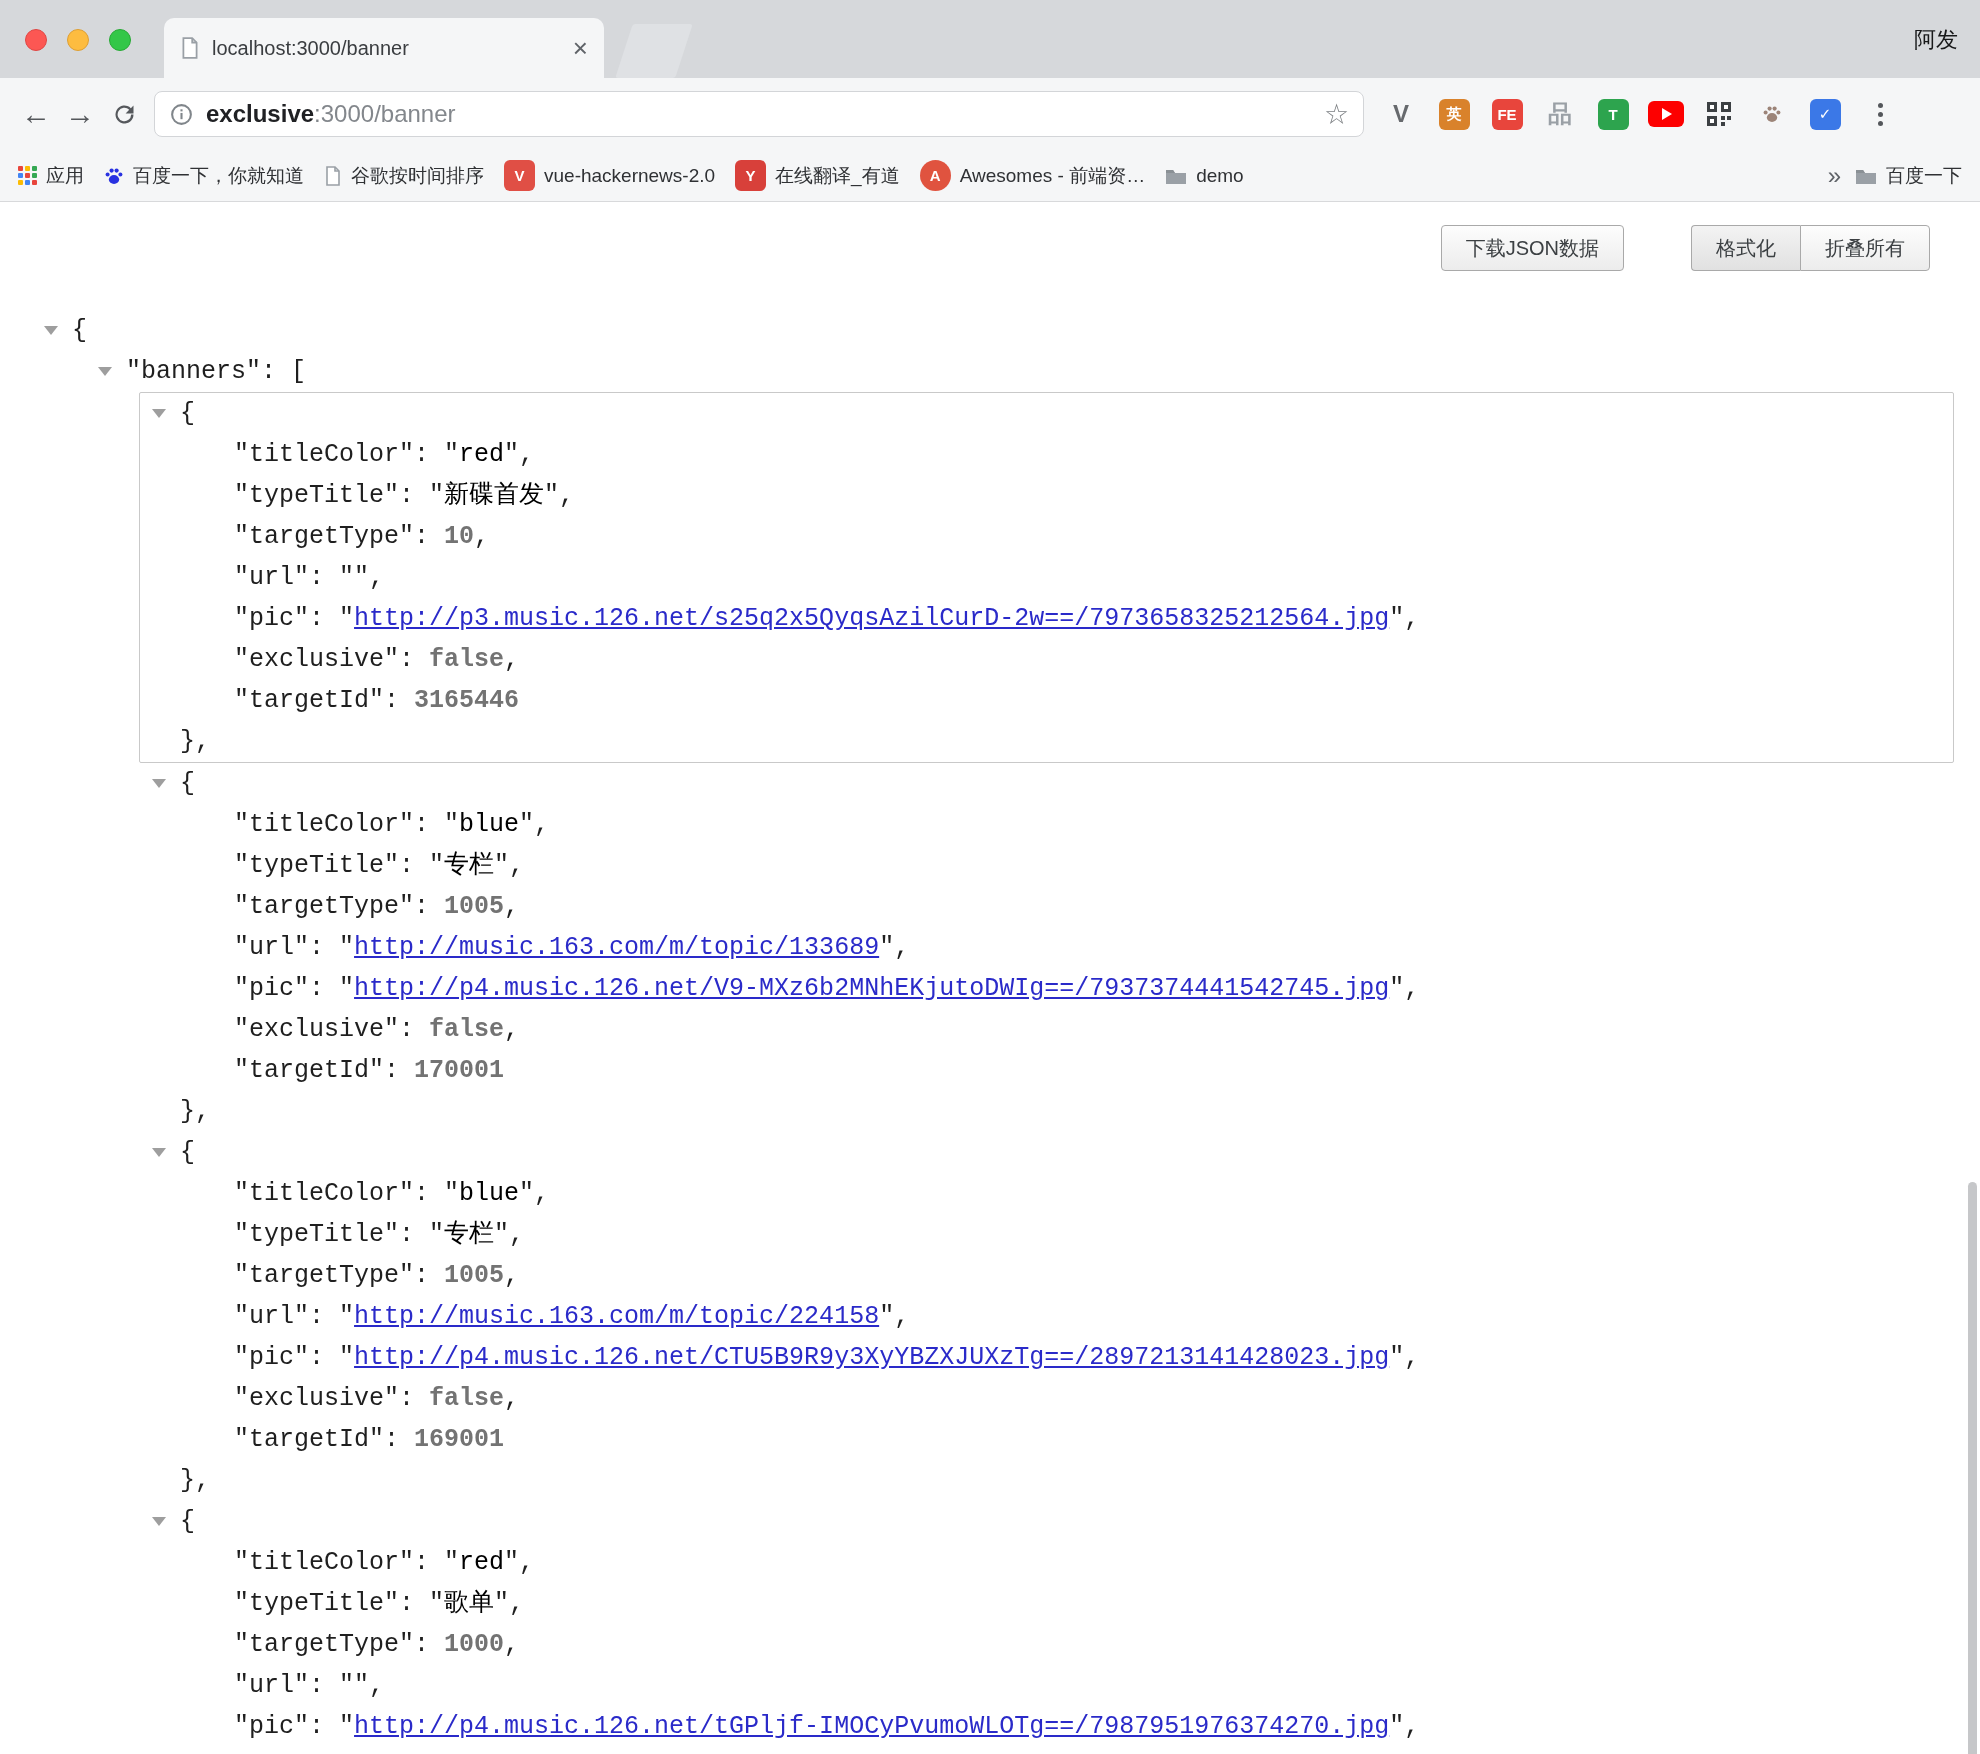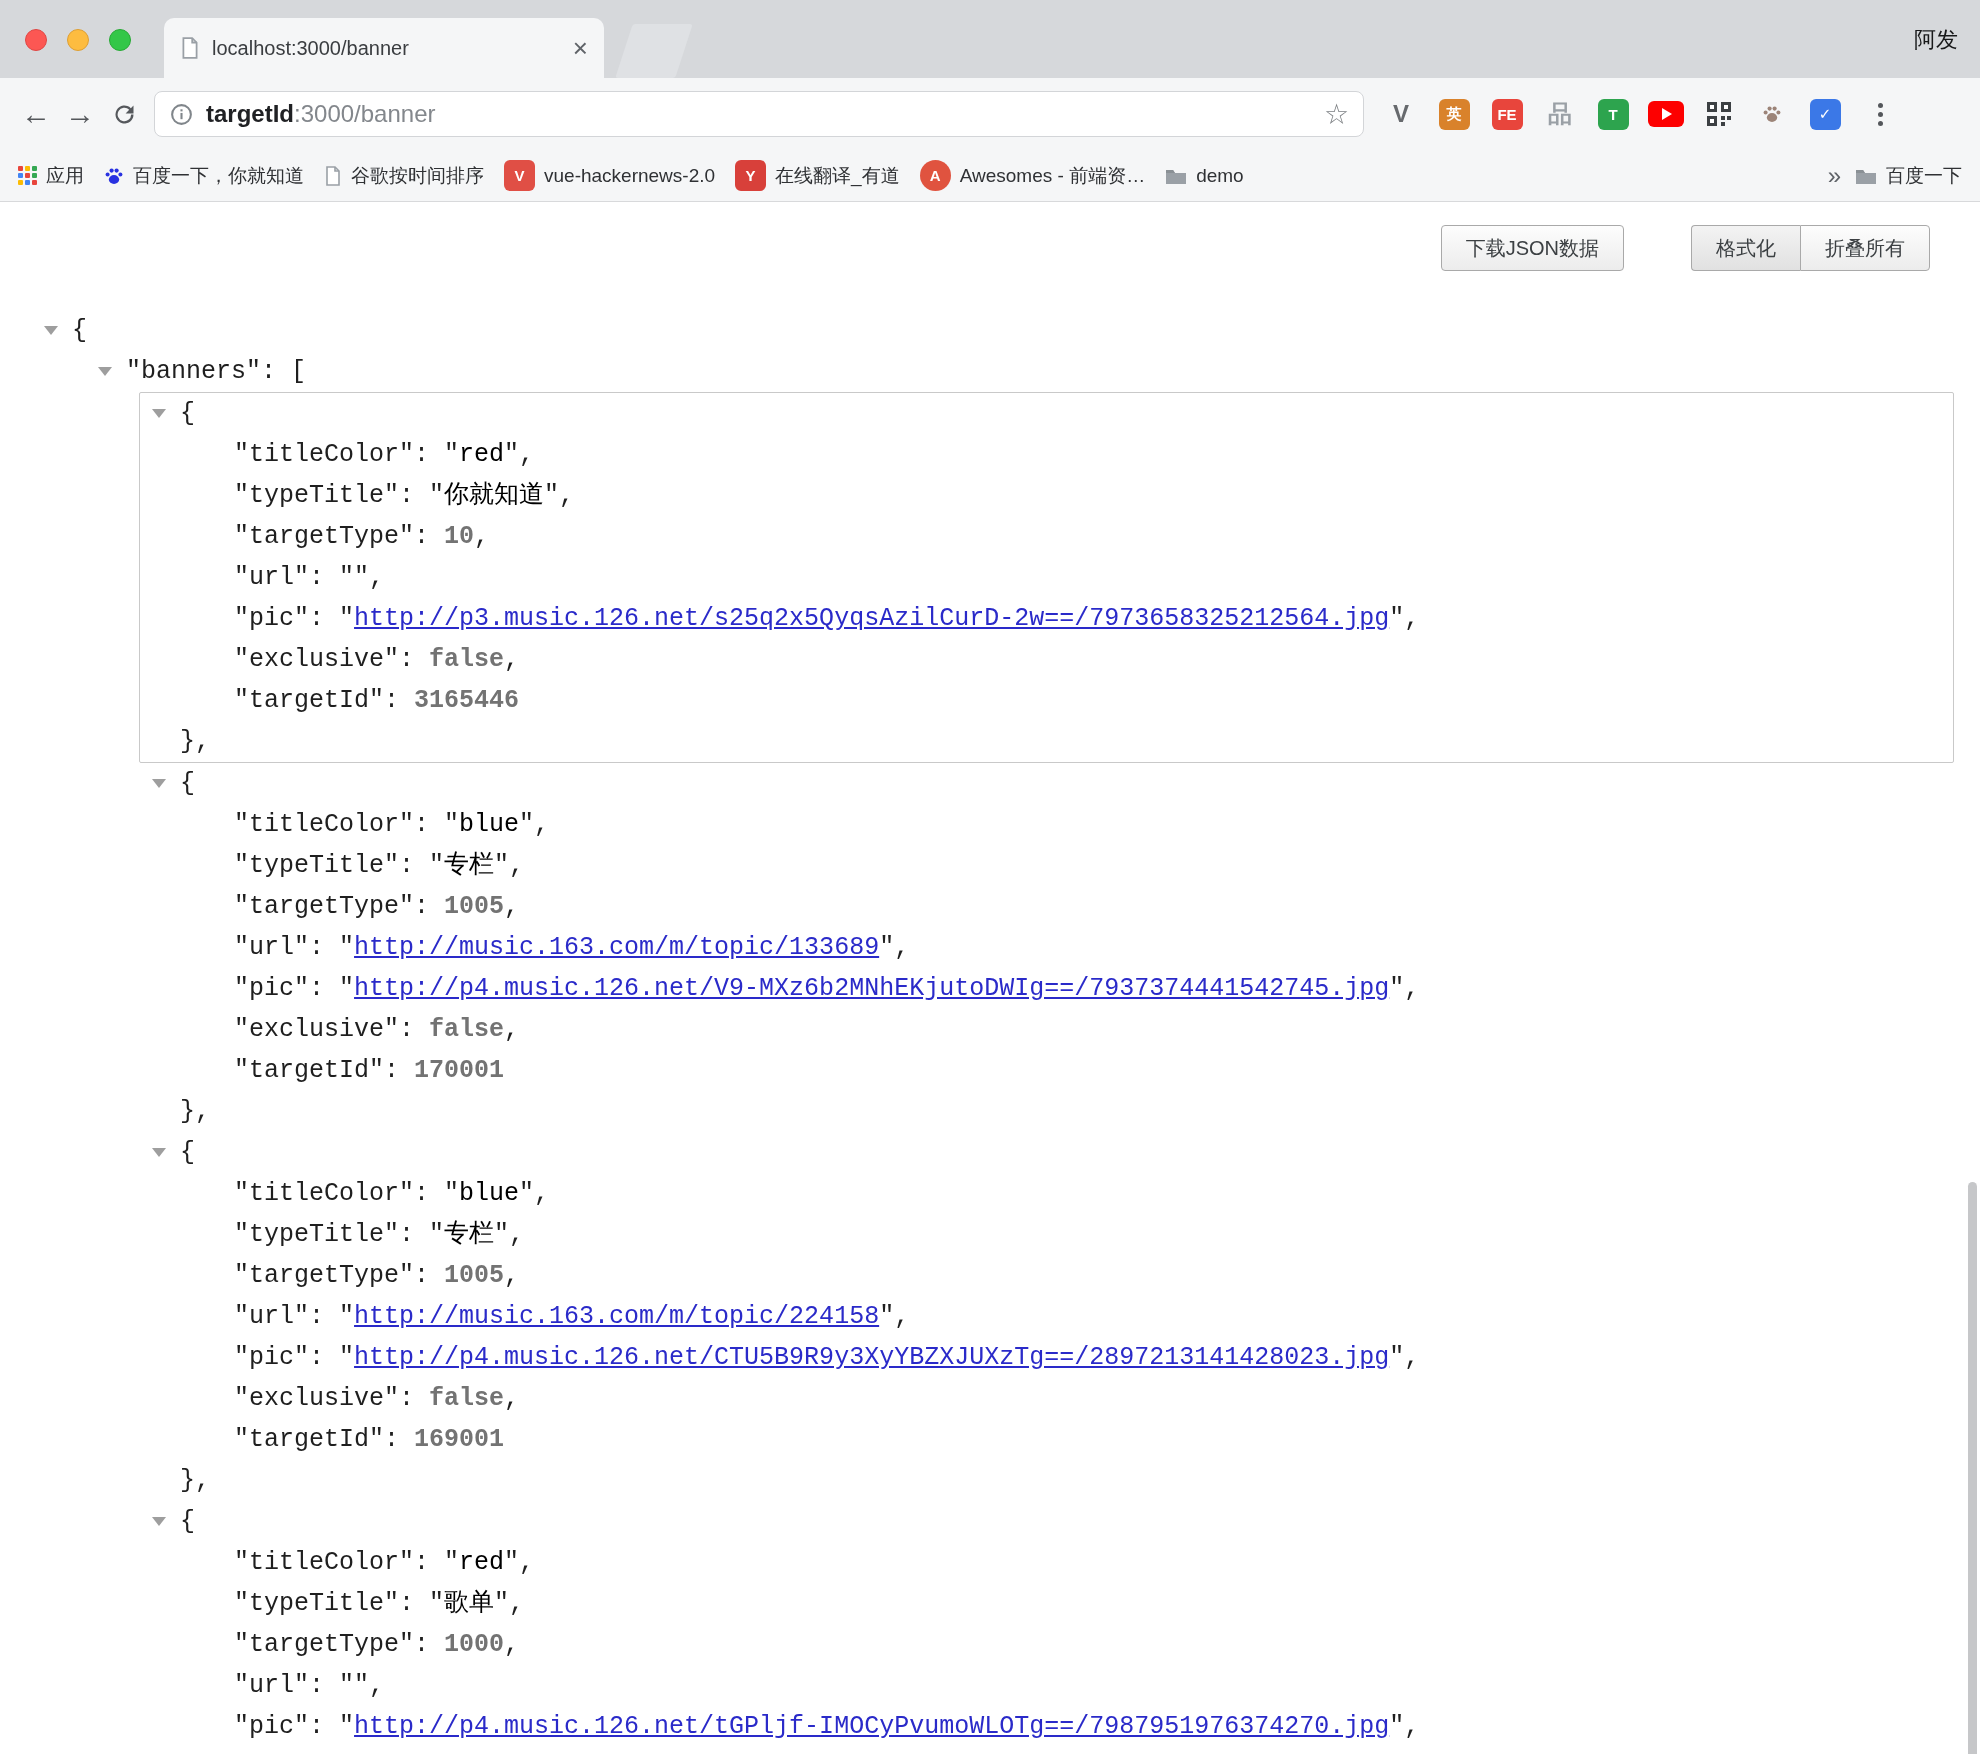--- a/index.html
+++ b/index.html
@@ -114,21 +114,21 @@
         </svg>
     </div>
     <div class="url-bar">
       <span class="info-ic">
         <svg width="25" height="25" viewBox="0 0 24 24">
             <circle cx="12" cy="12" r="9" fill="none" stroke="#80868b" stroke-width="2"></circle>
             <rect x="11" y="10.5" width="2" height="6" fill="#80868b"></rect>
             <rect x="11" y="7" width="2" height="2" fill="#80868b"></rect>
           </svg>
       </span>
-      <span class="url-text"><span class="host">targetId</span><span class="rest">:3000/banner</span></span>
+      <span class="url-text"><span class="host">exclusive</span><span class="rest">:3000/banner</span></span>
       <span class="star">☆</span>
     </div>
     <div class="extensions" id="extensions">
         <span class="ext">
           <span class="ltr" style="color:#66696d">V</span>
         </span>
         <span class="ext">
           <span class="chip" style="background:#d9822b">英</span>
         </span>
         <span class="ext">
@@ -260,21 +260,21 @@
     <div class="btn-group">
       <button class="pbtn">格式化</button>
       <button class="pbtn">折叠所有</button>
     </div>
     <div id="json-tree">
         <div class="jline" style="padding-left: 72px;"><span class="tri" style="left: 44px;"></span><span class="jp">{</span></div>
         <div class="jline" style="padding-left: 126px;"><span class="tri" style="left: 98px;"></span><span class="jkey">"banners"</span><span class="jp">: [</span></div>
         <div class="obj-box">
           <div class="jline" style="padding-left: 40px;"><span class="tri" style="left: 12px;"></span><span class="jp">{</span></div>
           <div class="jline" style="padding-left: 94px;"><span class="jkey">"titleColor"</span><span class="jp">: </span><span class="jq">"</span><span class="jstr">red</span><span class="jq">"</span><span class="jp">,</span></div>
-          <div class="jline" style="padding-left: 94px;"><span class="jkey">"typeTitle"</span><span class="jp">: </span><span class="jq">"</span><span class="jstr">你就知道</span><span class="jq">"</span><span class="jp">,</span></div>
+          <div class="jline" style="padding-left: 94px;"><span class="jkey">"typeTitle"</span><span class="jp">: </span><span class="jq">"</span><span class="jstr">新碟首发</span><span class="jq">"</span><span class="jp">,</span></div>
           <div class="jline" style="padding-left: 94px;"><span class="jkey">"targetType"</span><span class="jp">: </span><span class="jnum">10</span><span class="jp">,</span></div>
           <div class="jline" style="padding-left: 94px;"><span class="jkey">"url"</span><span class="jp">: </span><span class="jq">"</span><span class="jq">"</span><span class="jp">,</span></div>
           <div class="jline" style="padding-left: 94px;"><span class="jkey">"pic"</span><span class="jp">: </span><span class="jq">"</span><span class="jlink">http://p3.music.126.net/s25q2x5QyqsAzilCurD-2w==/7973658325212564.jpg</span><span class="jq">"</span><span class="jp">,</span></div>
           <div class="jline" style="padding-left: 94px;"><span class="jkey">"exclusive"</span><span class="jp">: </span><span class="jbool">false</span><span class="jp">,</span></div>
           <div class="jline" style="padding-left: 94px;"><span class="jkey">"targetId"</span><span class="jp">: </span><span class="jnum">3165446</span></div>
           <div class="jline" style="padding-left: 40px;"><span class="jp">},</span></div>
         </div>
         <div class="jline" style="padding-left: 180px;"><span class="tri" style="left: 152px;"></span><span class="jp">{</span></div>
         <div class="jline" style="padding-left: 234px;"><span class="jkey">"titleColor"</span><span class="jp">: </span><span class="jq">"</span><span class="jstr">blue</span><span class="jq">"</span><span class="jp">,</span></div>
         <div class="jline" style="padding-left: 234px;"><span class="jkey">"typeTitle"</span><span class="jp">: </span><span class="jq">"</span><span class="jstr">专栏</span><span class="jq">"</span><span class="jp">,</span></div>

